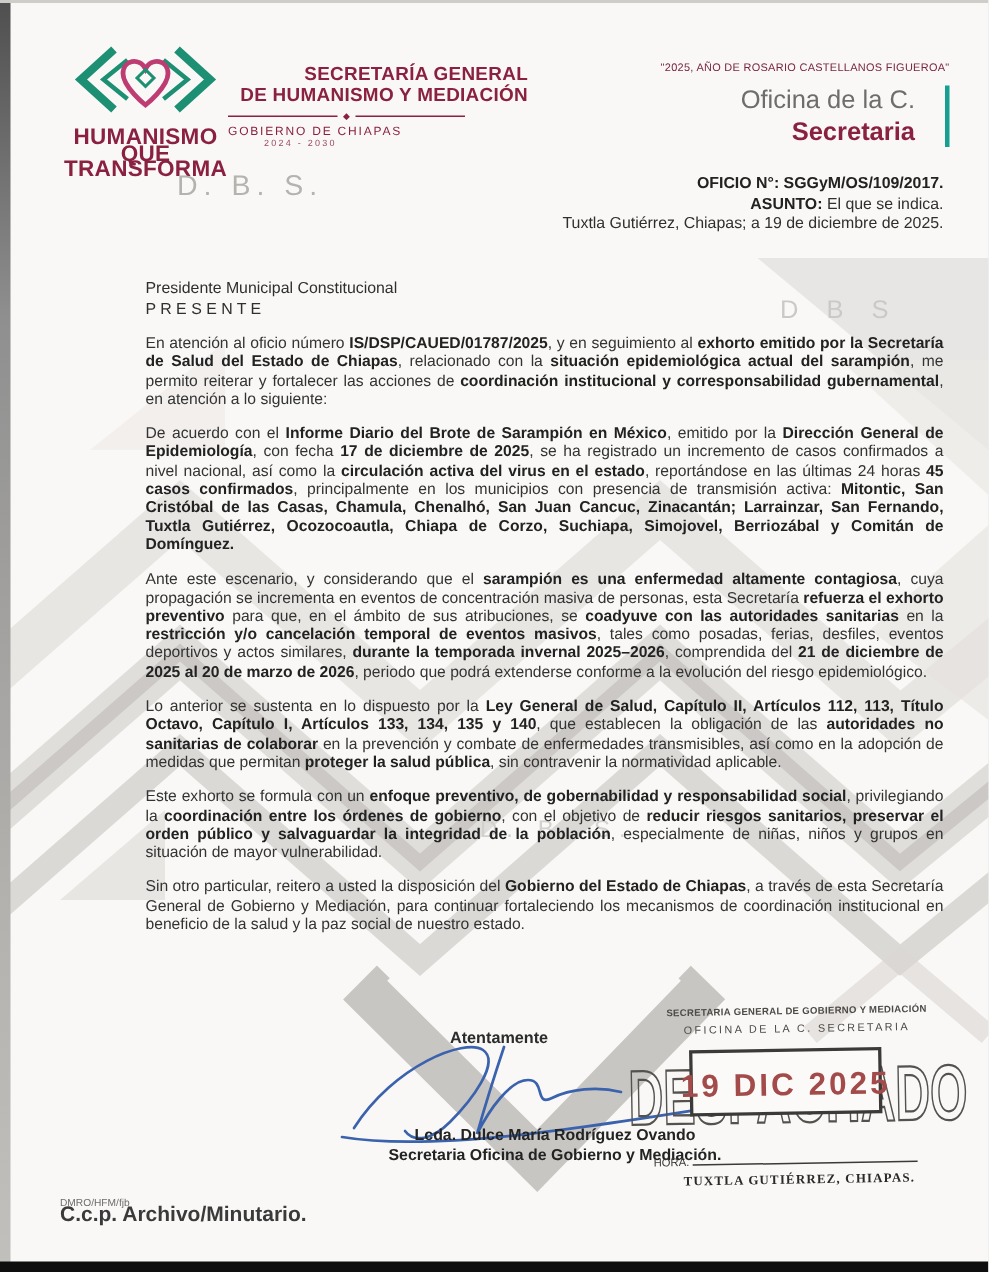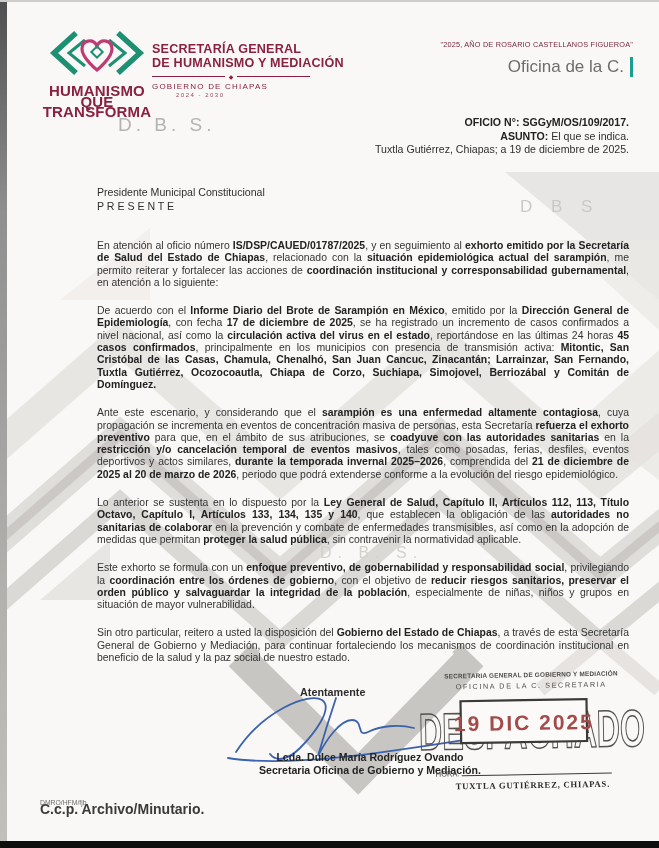--- a/index.html
+++ b/index.html
@@ -11,44 +11,44 @@
   .edge-top{position:absolute;left:0;top:0;width:659px;height:2px;background:#cfcdca;z-index:5;}
   .edge-bottom{position:absolute;left:0;bottom:0;width:659px;height:7px;background:#0e0e0e;z-index:5;}
 
   .wm{position:absolute;left:0;top:0;z-index:0;}
   .content{position:relative;z-index:1;}
 
   
   .logo{position:absolute;left:38px;top:28px;width:118px;text-align:center;}
   .logo-txt{color:#8a2140;font-weight:bold;font-size:15px;line-height:10.5px;letter-spacing:.2px;margin-top:2px;}
   .dept{position:absolute;left:152px;top:42px;width:200px;}
-  .dept-title{color:#8a2140;font-weight:bold;font-size:12.6px;line-height:14px;letter-spacing:.2px;}
+  .dept-title{color:#8a2140;font-weight:bold;font-size:12.6px;line-height:14px;letter-spacing:.2px;text-align:right;}
   .dept-div{display:flex;align-items:center;color:#8a2140;margin:3px 0 2px 0;width:158px;}
   .dept-div .ln{flex:1;border-top:1px solid #8a2140;}
   .dept-div .dm{font-size:6px;padding:0 4px;}
   .gov{color:#8a2140;font-size:8px;letter-spacing:1.2px;}
   .gov-years{color:#9a4a63;font-size:6px;letter-spacing:1.5px;margin-top:1px;margin-left:24px;}
   .hdr-right{position:absolute;right:26px;top:40px;text-align:right;}
   .year-quote{color:#7a2540;font-size:7.3px;letter-spacing:.2px;margin-bottom:8px;}
   .office-wrap{display:flex;align-items:stretch;justify-content:flex-end;}
-  .office-lines{text-align:right;padding-right:6px;}
+  .office-lines{text-align:right;padding-right:20px;}
   .office1{color:#6d6d6d;font-size:17px;line-height:20px;}
   .office2{color:#8a2140;font-size:17px;line-height:21px;font-weight:bold;}
   .teal-bar{width:3px;background:#17a092;}
 
   .dbs{position:absolute;left:118px;top:114px;font-size:19px;color:#b5b3b0;letter-spacing:4px;}
 
   .meta{position:absolute;right:30px;top:116px;text-align:right;font-size:10.6px;line-height:13.6px;color:#2f2f2f;}
   .meta b{color:#222;}
 
   .recipient{position:absolute;left:97px;top:186px;font-size:10.6px;line-height:13.5px;color:#2f2f2f;}
 
   
   .bodytext{position:absolute;left:97px;top:224px;width:532px;}
-  .para{margin:16px 0 11px 0;font-size:10.45px;line-height:12.3px;text-align:justify;color:#333;}
+  .para{margin:0 0 11px 0;font-size:10.45px;line-height:12.3px;text-align:justify;color:#333;}
   .para b{color:#222;}
 
   
   .closing{position:absolute;left:300px;top:686px;width:140px;text-align:left;
            font-weight:bold;font-size:10.8px;color:#2c2c2c;}
   .sig-svg{position:absolute;left:218px;top:690px;}
   .sig-name{position:absolute;left:205px;top:751px;width:330px;text-align:center;
             font-weight:bold;font-size:10.6px;line-height:13px;color:#232323;}
 
   
@@ -112,20 +112,21 @@
         </div>
       <div class="gov">GOBIERNO DE CHIAPAS</div>
       <div class="gov-years">2024 - 2030</div>
     </div>
 
     <div class="hdr-right">
       <div class="year-quote">"2025, AÑO DE ROSARIO CASTELLANOS FIGUEROA"</div>
       <div class="office-wrap">
         <div class="office-lines">
           <div class="office1">Oficina de la C.</div>
+          <div class="office2">Secretaria</div>
         </div>
         <div class="teal-bar"></div>
       </div>
     </div>
 
     <div class="dbs">D. B. S.</div>
 
     <div class="meta">
       <div><b>OFICIO N°: </b><b>SGGyM/OS/109/2017.</b></div>
       <div><b>ASUNTO: </b><span>El que se indica.</span></div>

